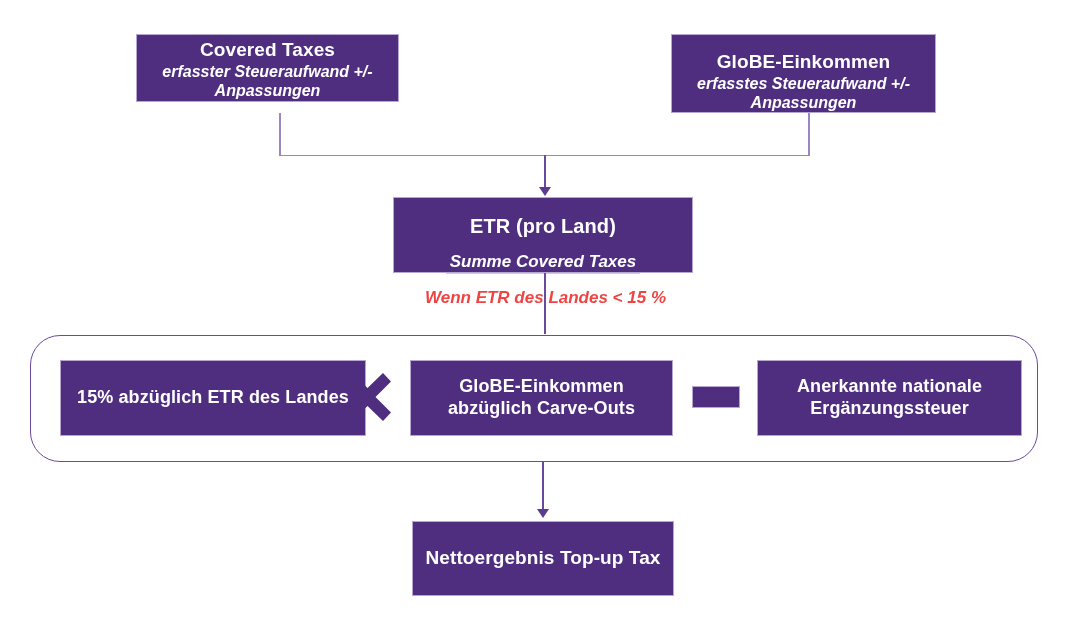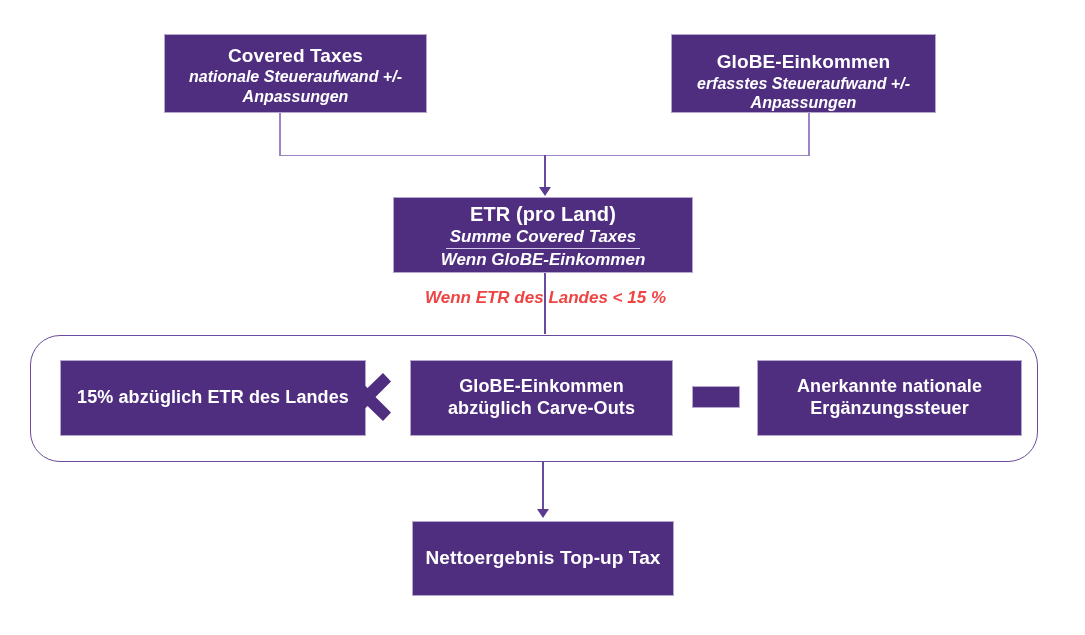--- a/index.html
+++ b/index.html
@@ -42,40 +42,40 @@
   .box .sub {
     font-size: 16px;
     font-style: italic;
     font-weight: bold;
     padding: 0 10px;
     line-height: 1.22;
   }
 
   
   #box-covered-taxes {
-    left: 164px; top: 34px; width: 263px; height: 79px;
+    left: 136px; top: 34px; width: 263px; height: 68px;
     padding-top: 4px;
   }
   #box-globe-income {
     left: 671px; top: 34px; width: 265px; height: 79px;
     padding-top: 17px;
   }
 
   
   #box-etr {
     left: 393px; top: 197px; width: 300px; height: 76px;
     justify-content: flex-start;
-    padding-top: 4px;
+    padding-top: 16px;
   }
   #box-etr .title { font-size: 20px; font-weight: bold; }
   .fraction {
     display: flex;
     flex-direction: column;
     align-items: center;
-    margin-top: 1px;
+    margin-top: 14px;
   }
   .fraction .num {
     font-size: 17px;
     font-style: italic;
     font-weight: bold;
     border-bottom: 1.5px solid #D3C6E6;
     padding: 0 4px 1px 4px;
   }
   .fraction .den {
     font-size: 17px;
@@ -179,21 +179,21 @@
     white-space: nowrap;
   }
 </style>
 </head>
 <body>
 
 <div id="canvas">
 
   <div class="box" id="box-covered-taxes">
     <div class="title">Covered Taxes</div>
-    <div class="sub">nationale Steueraufwand +/- Anpassungen</div>
+    <div class="sub">erfasster Steueraufwand +/- Anpassungen</div>
   </div>
 
   <div class="box" id="box-globe-income">
     <div class="title">GloBE-Einkommen</div>
     <div class="sub">erfasstes Steueraufwand +/- Anpassungen</div>
   </div>
 
   <div class="vline" id="conn-left-drop"></div>
   <div class="vline" id="conn-right-drop"></div>
   <div class="hline" id="conn-join"></div>

